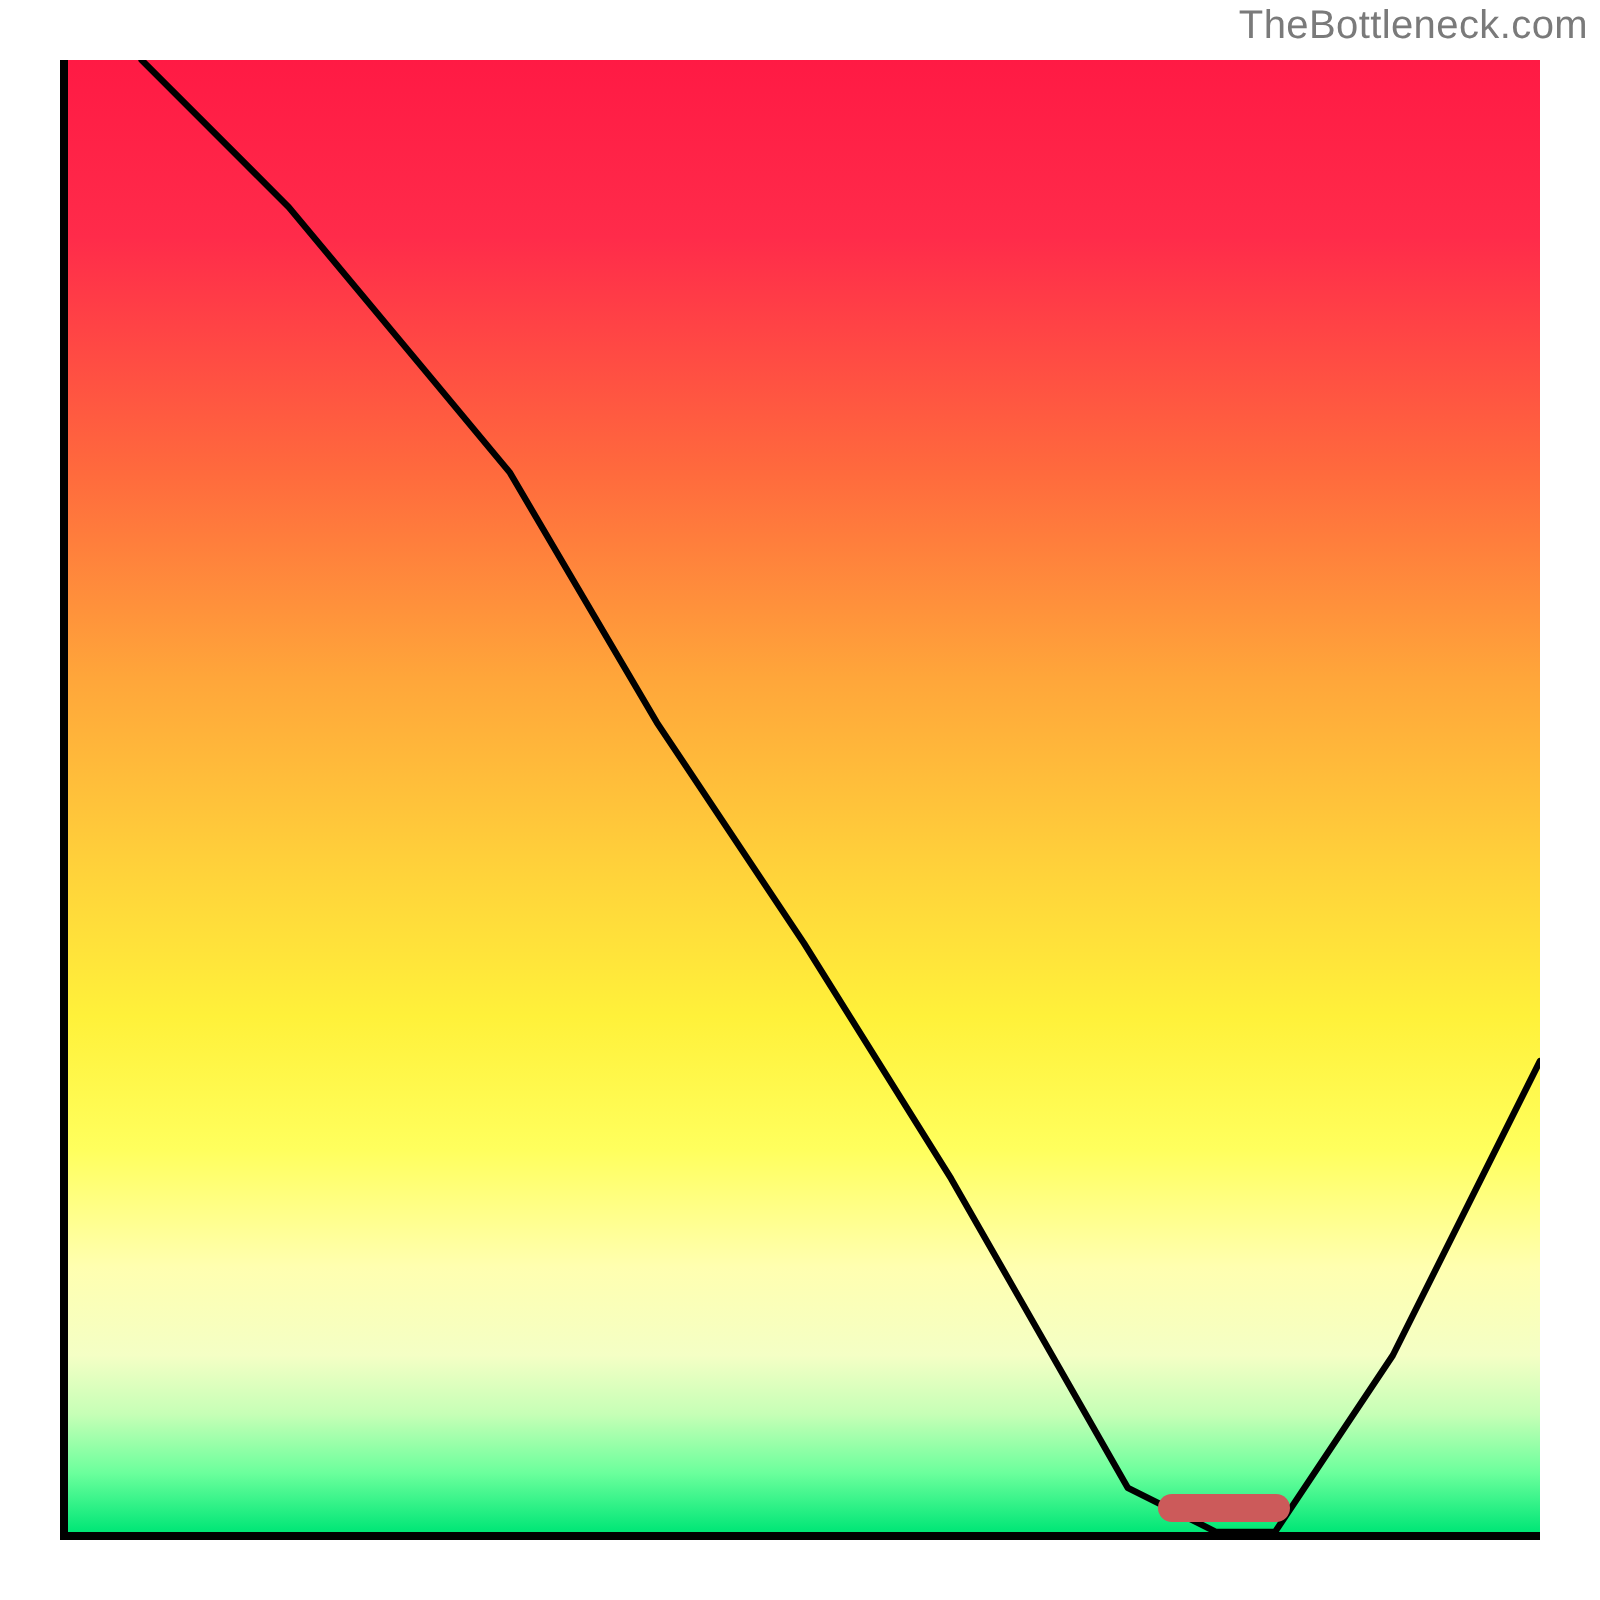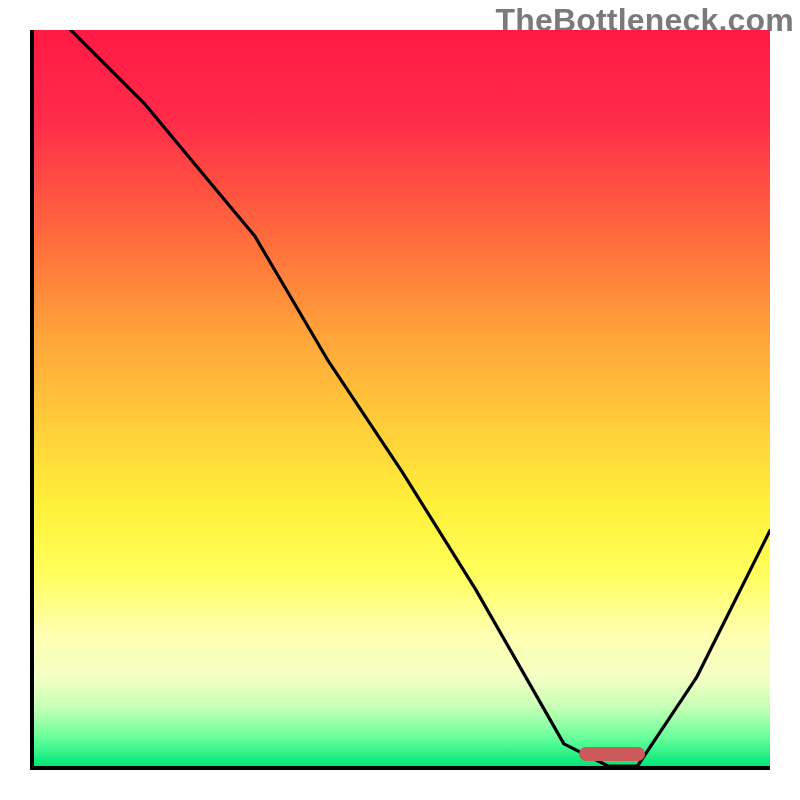--- a/index.html
+++ b/index.html
@@ -13,22 +13,22 @@
   }
   .wrap {
     position: relative;
     width: 800px;
     height: 800px;
   }
   .watermark {
     position: absolute;
     top: 2px;
     right: 6px;
-    font-size: 32px;
-    font-weight: 700;
+    font-size: 20px;
+    font-weight: 400;
     color: #7a7a7a;
     letter-spacing: 0.2px;
   }
   .plot-border {
     position: absolute;
     left: 30px;
     top: 30px;
     width: 740px;
     height: 740px;
     border-left: 4px solid #000;

